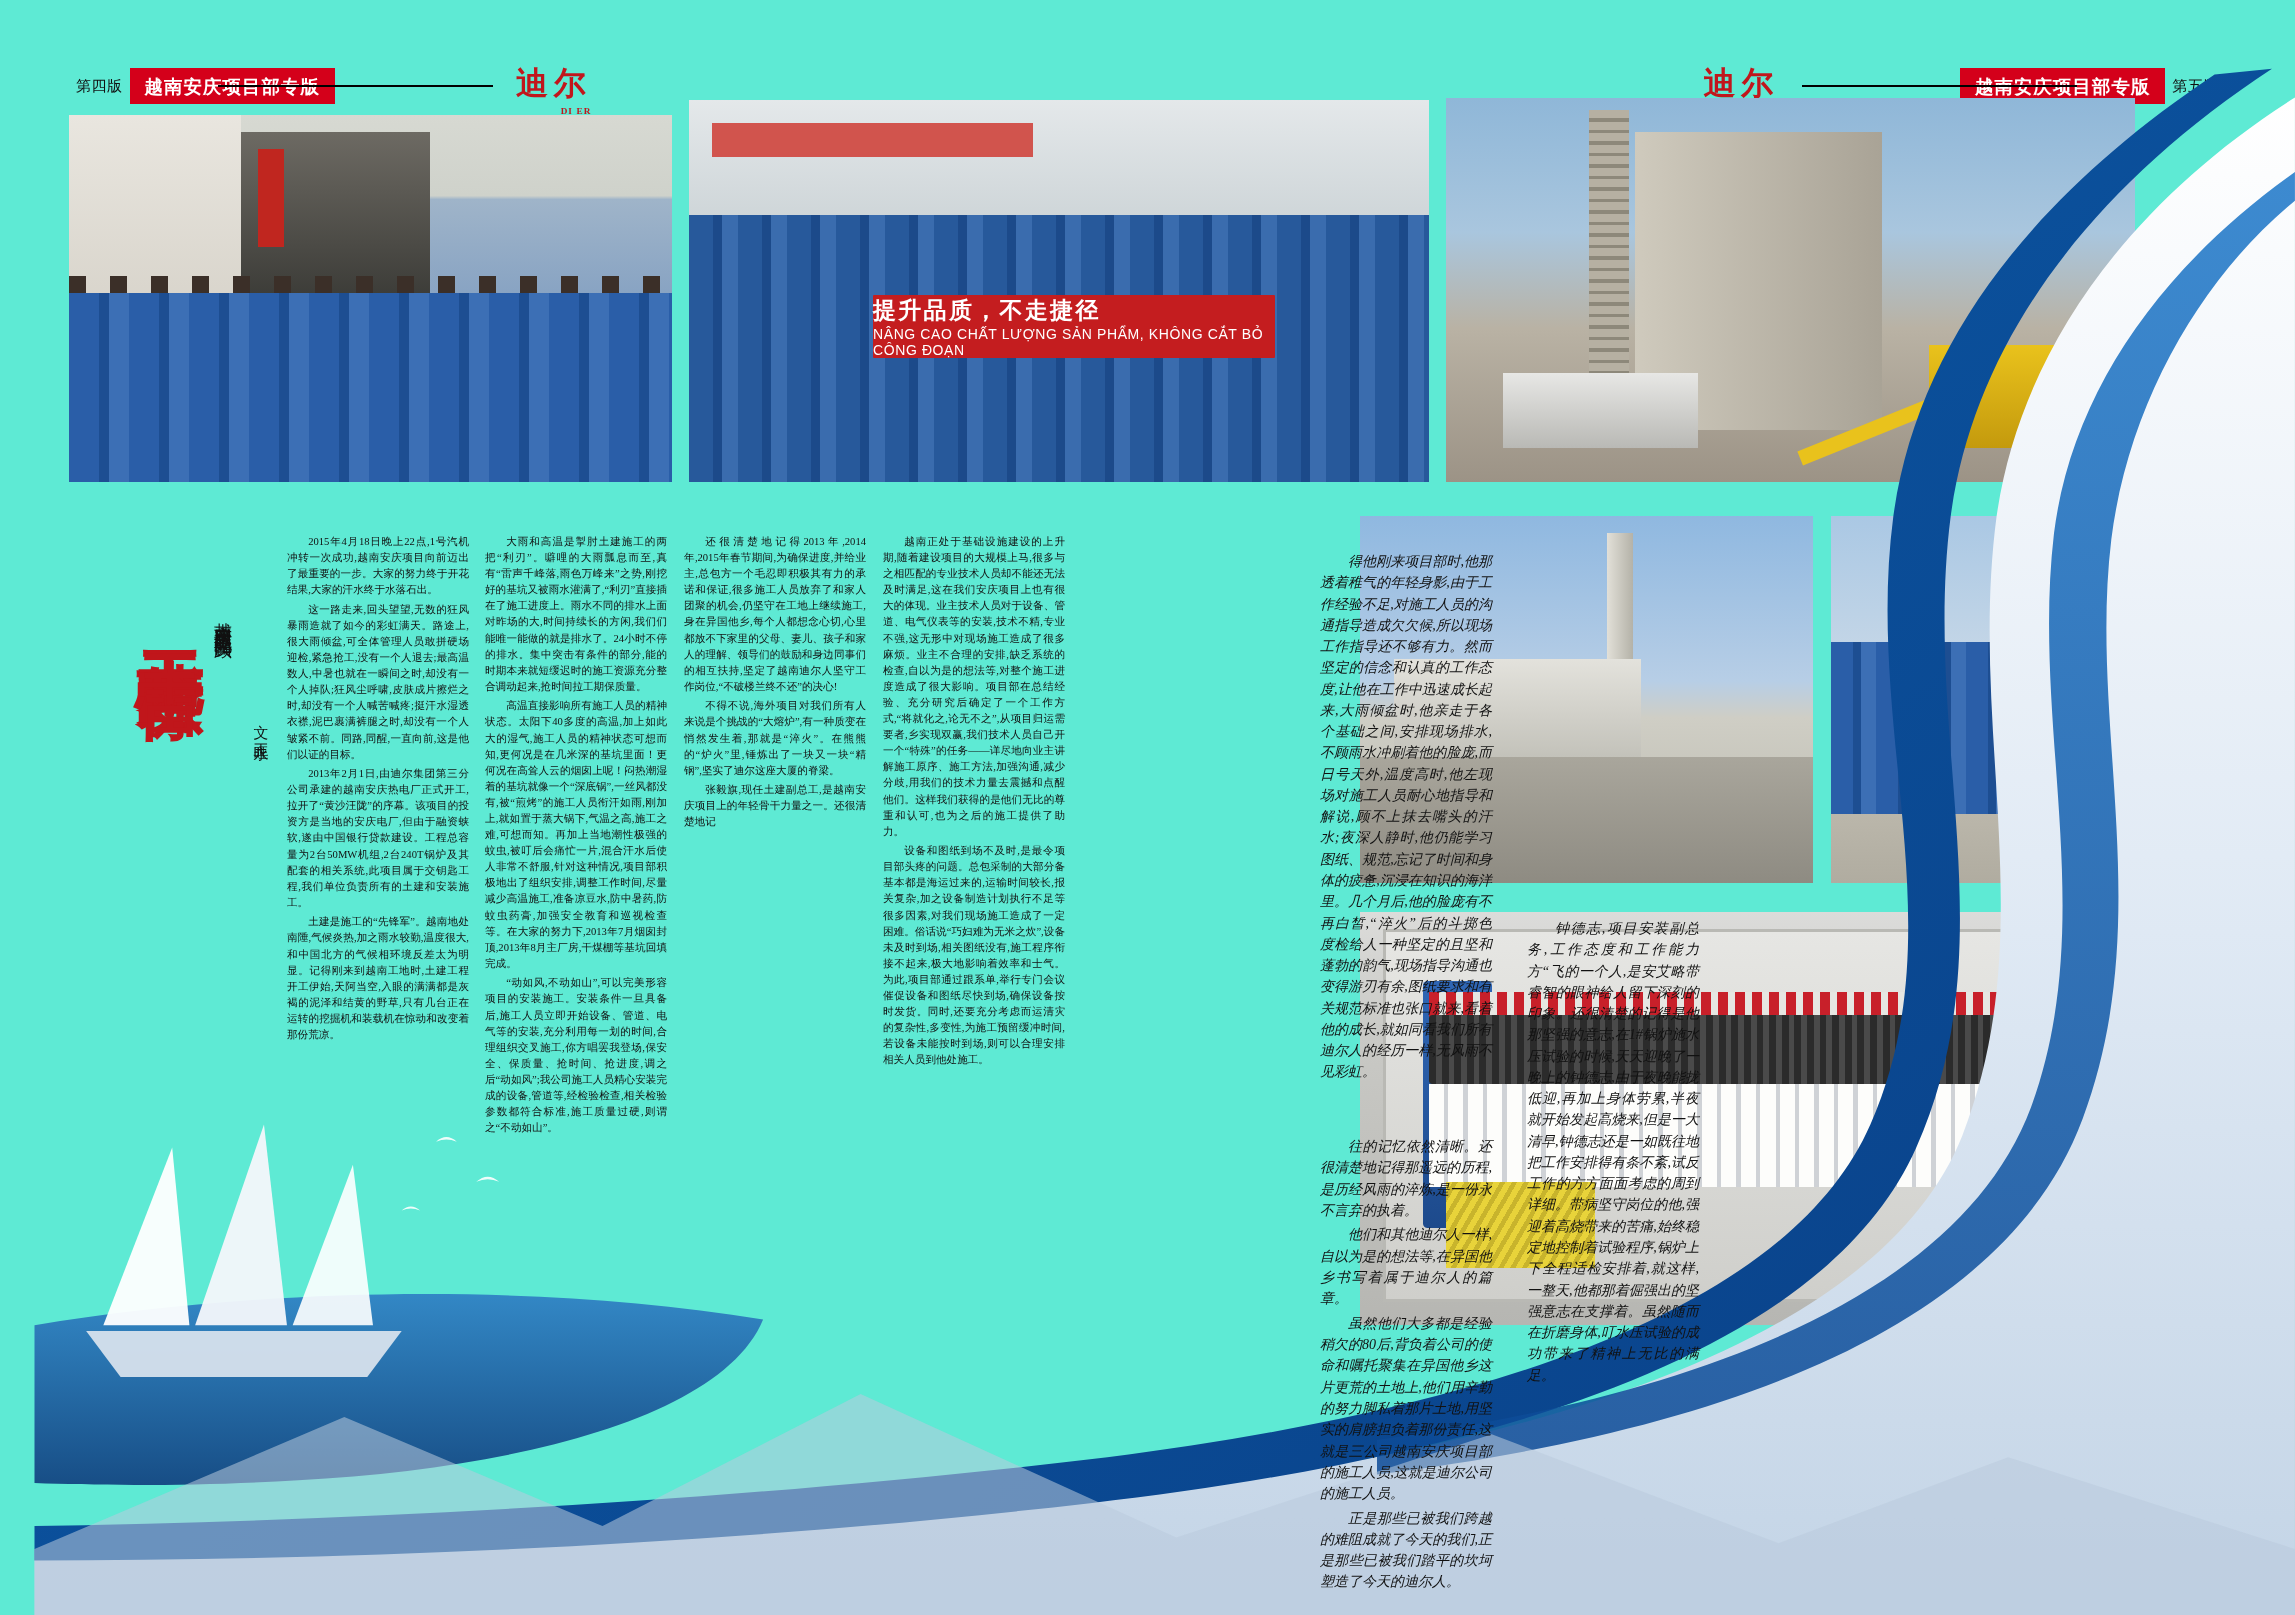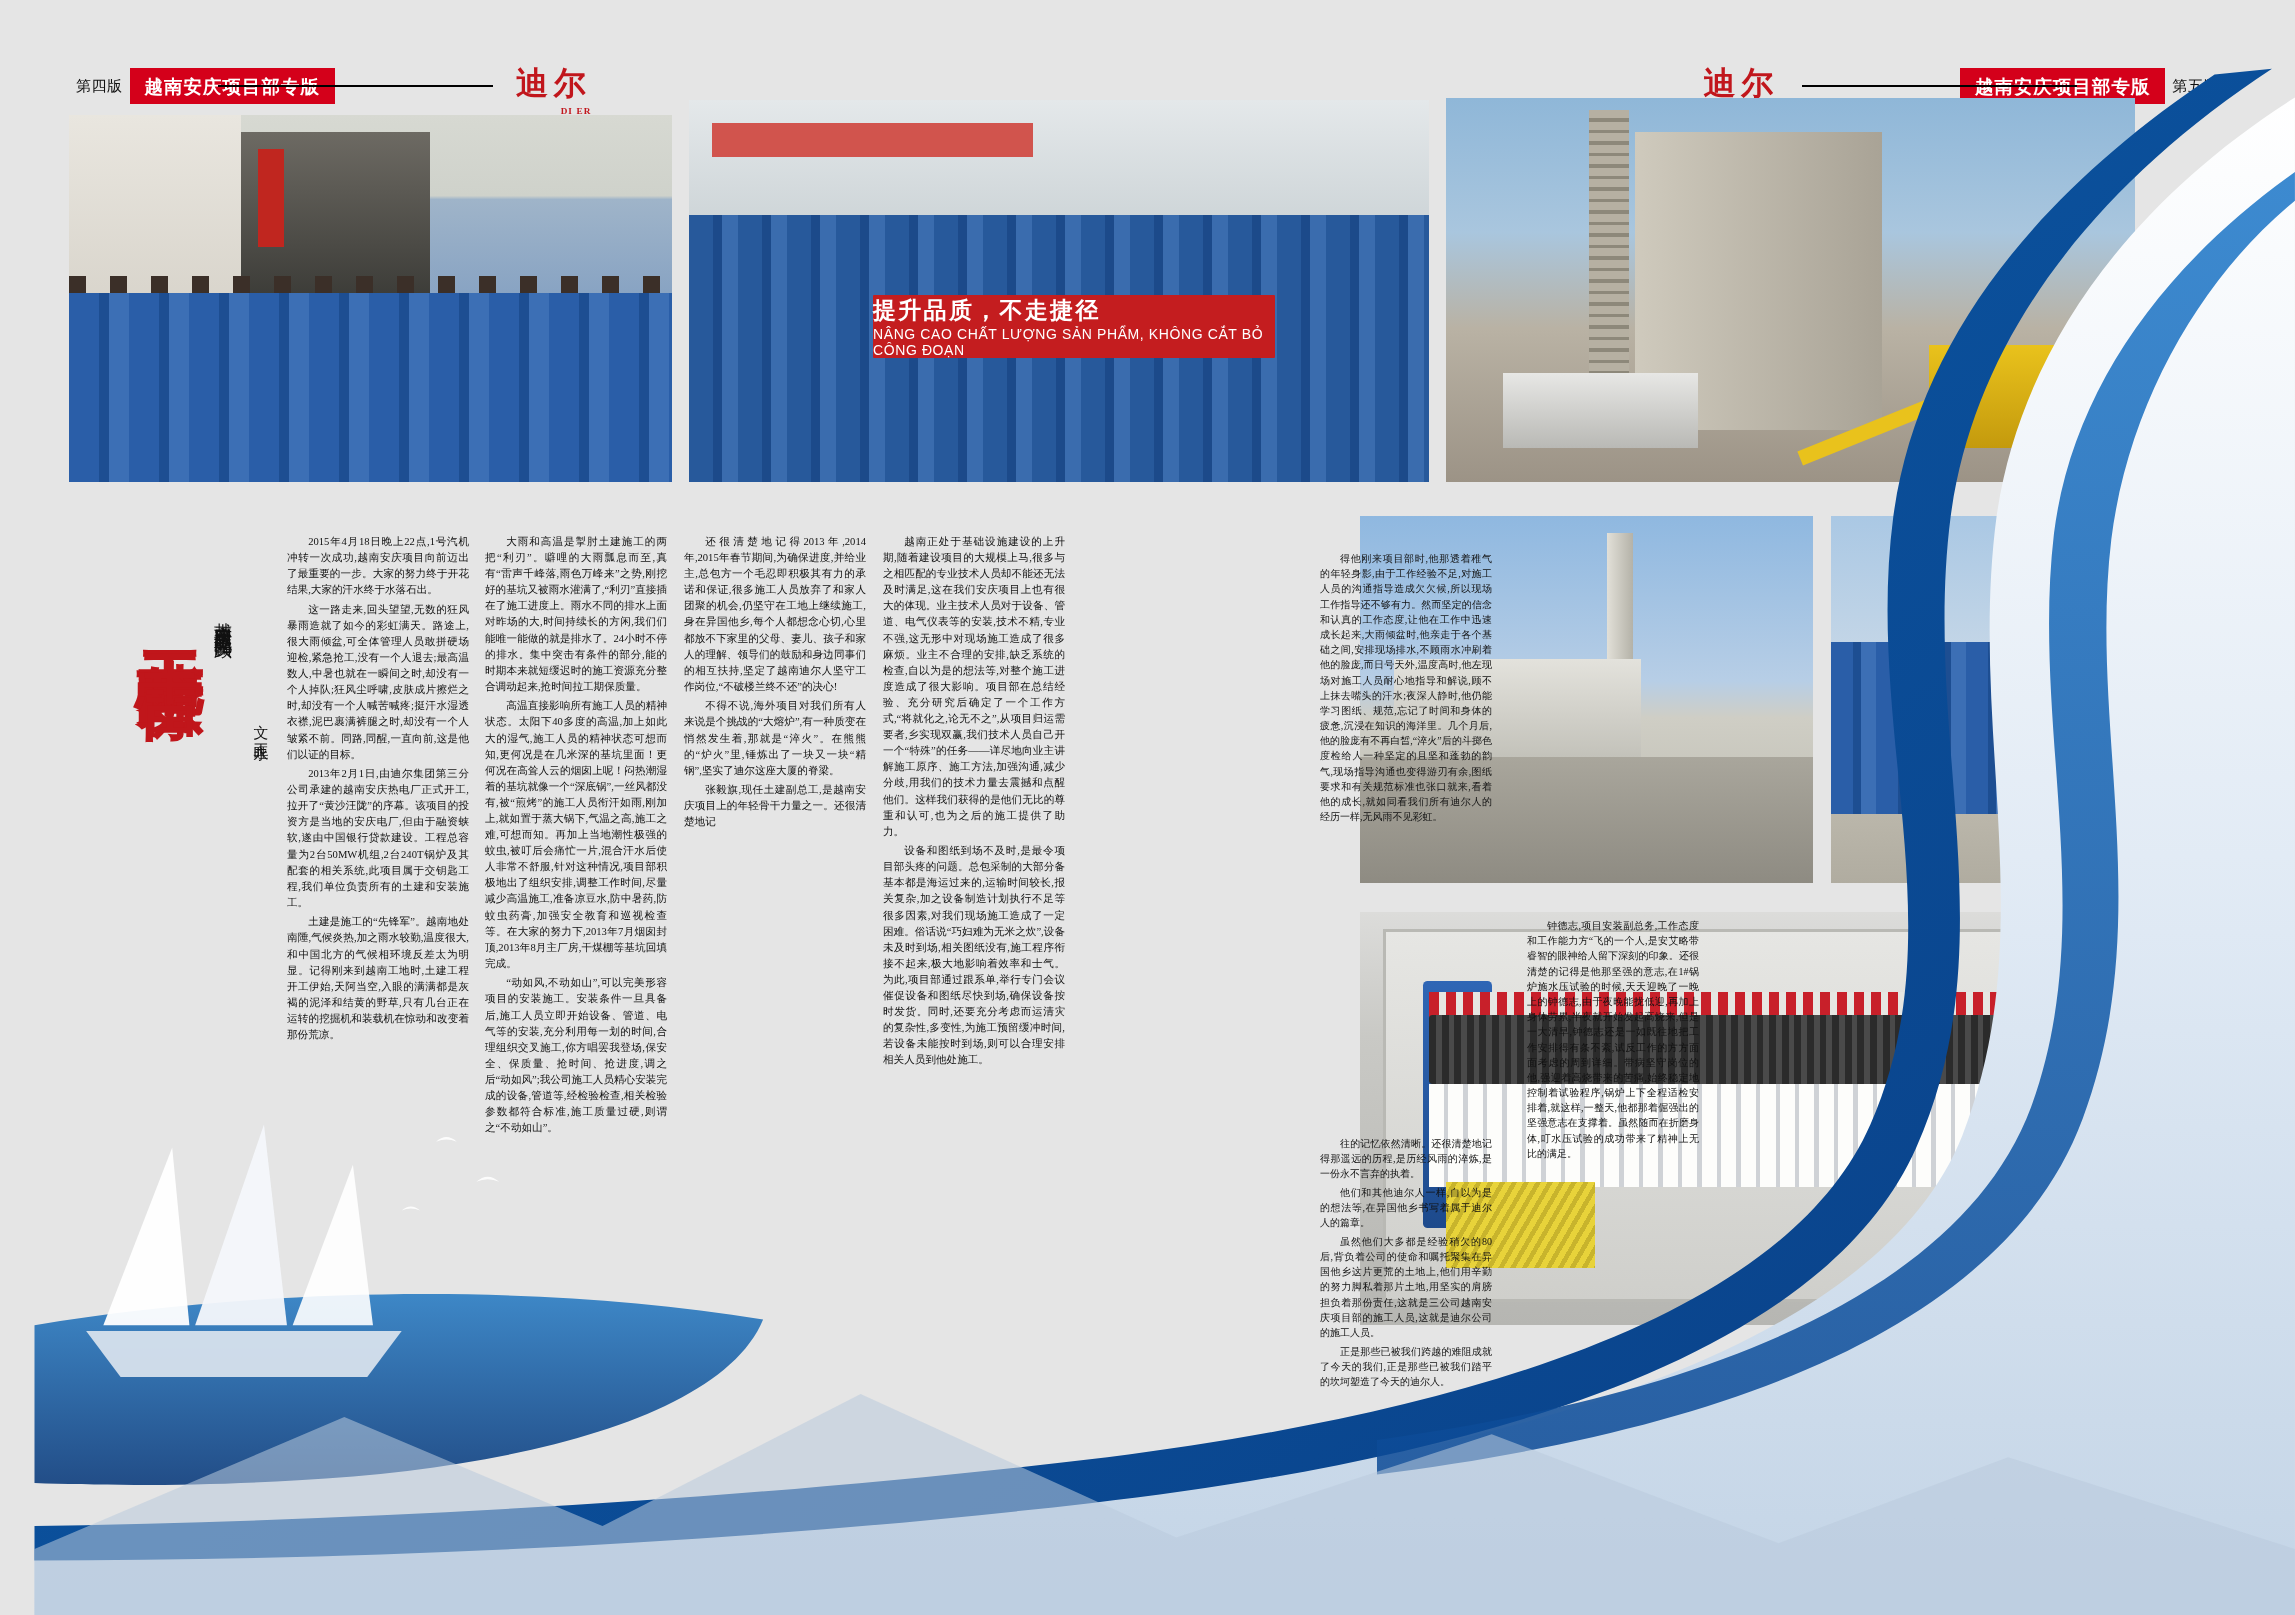--- a/index.html
+++ b/index.html
@@ -1,18 +1,18 @@
 <!DOCTYPE html>
 <html style="font-size:9.2px"><head>
 <meta charset="utf-8">
 <style>
   html,body{margin:0;padding:0;background:#ffffff;}
   body{font-family:"Liberation Sans",sans-serif;}
   #page{
-    position:relative;width:2295px;height:1615px;background:#e5e5e5;overflow:hidden;
+    position:relative;width:2295px;height:1615px;background:#5eead4;overflow:hidden;
   }
   
   .hdr{position:absolute;top:69px;height:34px;display:flex;align-items:center;}
   .hdr-left{left:69px;}
   .hdr-right{right:69px;}
   .pagenum{
     font-size:15px;color:#111;letter-spacing:0.6px;padding:0 6.9px;font-family:"Liberation Sans",sans-serif;
   }
   .redtag{
     background:#d4001a;color:#fff;font-size:18.4px;font-weight:bold;padding:5.7px 15px;letter-spacing:1.1px;
@@ -116,21 +116,21 @@
   
   .col{
     position:absolute;top:534px;width:182px;font-size:10.6px;line-height:1.52;color:#111;
     text-align:justify;font-family:"Liberation Serif",serif;
   }
   .col p{margin:0 0 3.4px 0;text-indent:2em;}
   #c1{left:287px;height:683px;}
   #c2{left:485px;height:683px;}
   #c3{left:684px;height:683px;}
   #c4{left:883px;height:752px;}
-  .col-right{position:absolute;top:534px;width:182px;font-size:10px;line-height:1.52;color:#111;text-align:justify;font-family:"Liberation Serif",serif;}
+  .col-right{position:absolute;top:534px;width:182px;font-size:14px;line-height:1.52;color:#111;text-align:justify;font-family:"Liberation Serif",serif;font-style:italic;}
   .col-right p{margin:0 0 3.4px 0;text-indent:2em;}
   #r1{left:1320px;width:172px;top:551px;height:321px;}
 </style>
 </head>
 <body>
 
 <div id="page">
 
   <div class="hdr hdr-left">
     <span class="pagenum">第四版</span>

